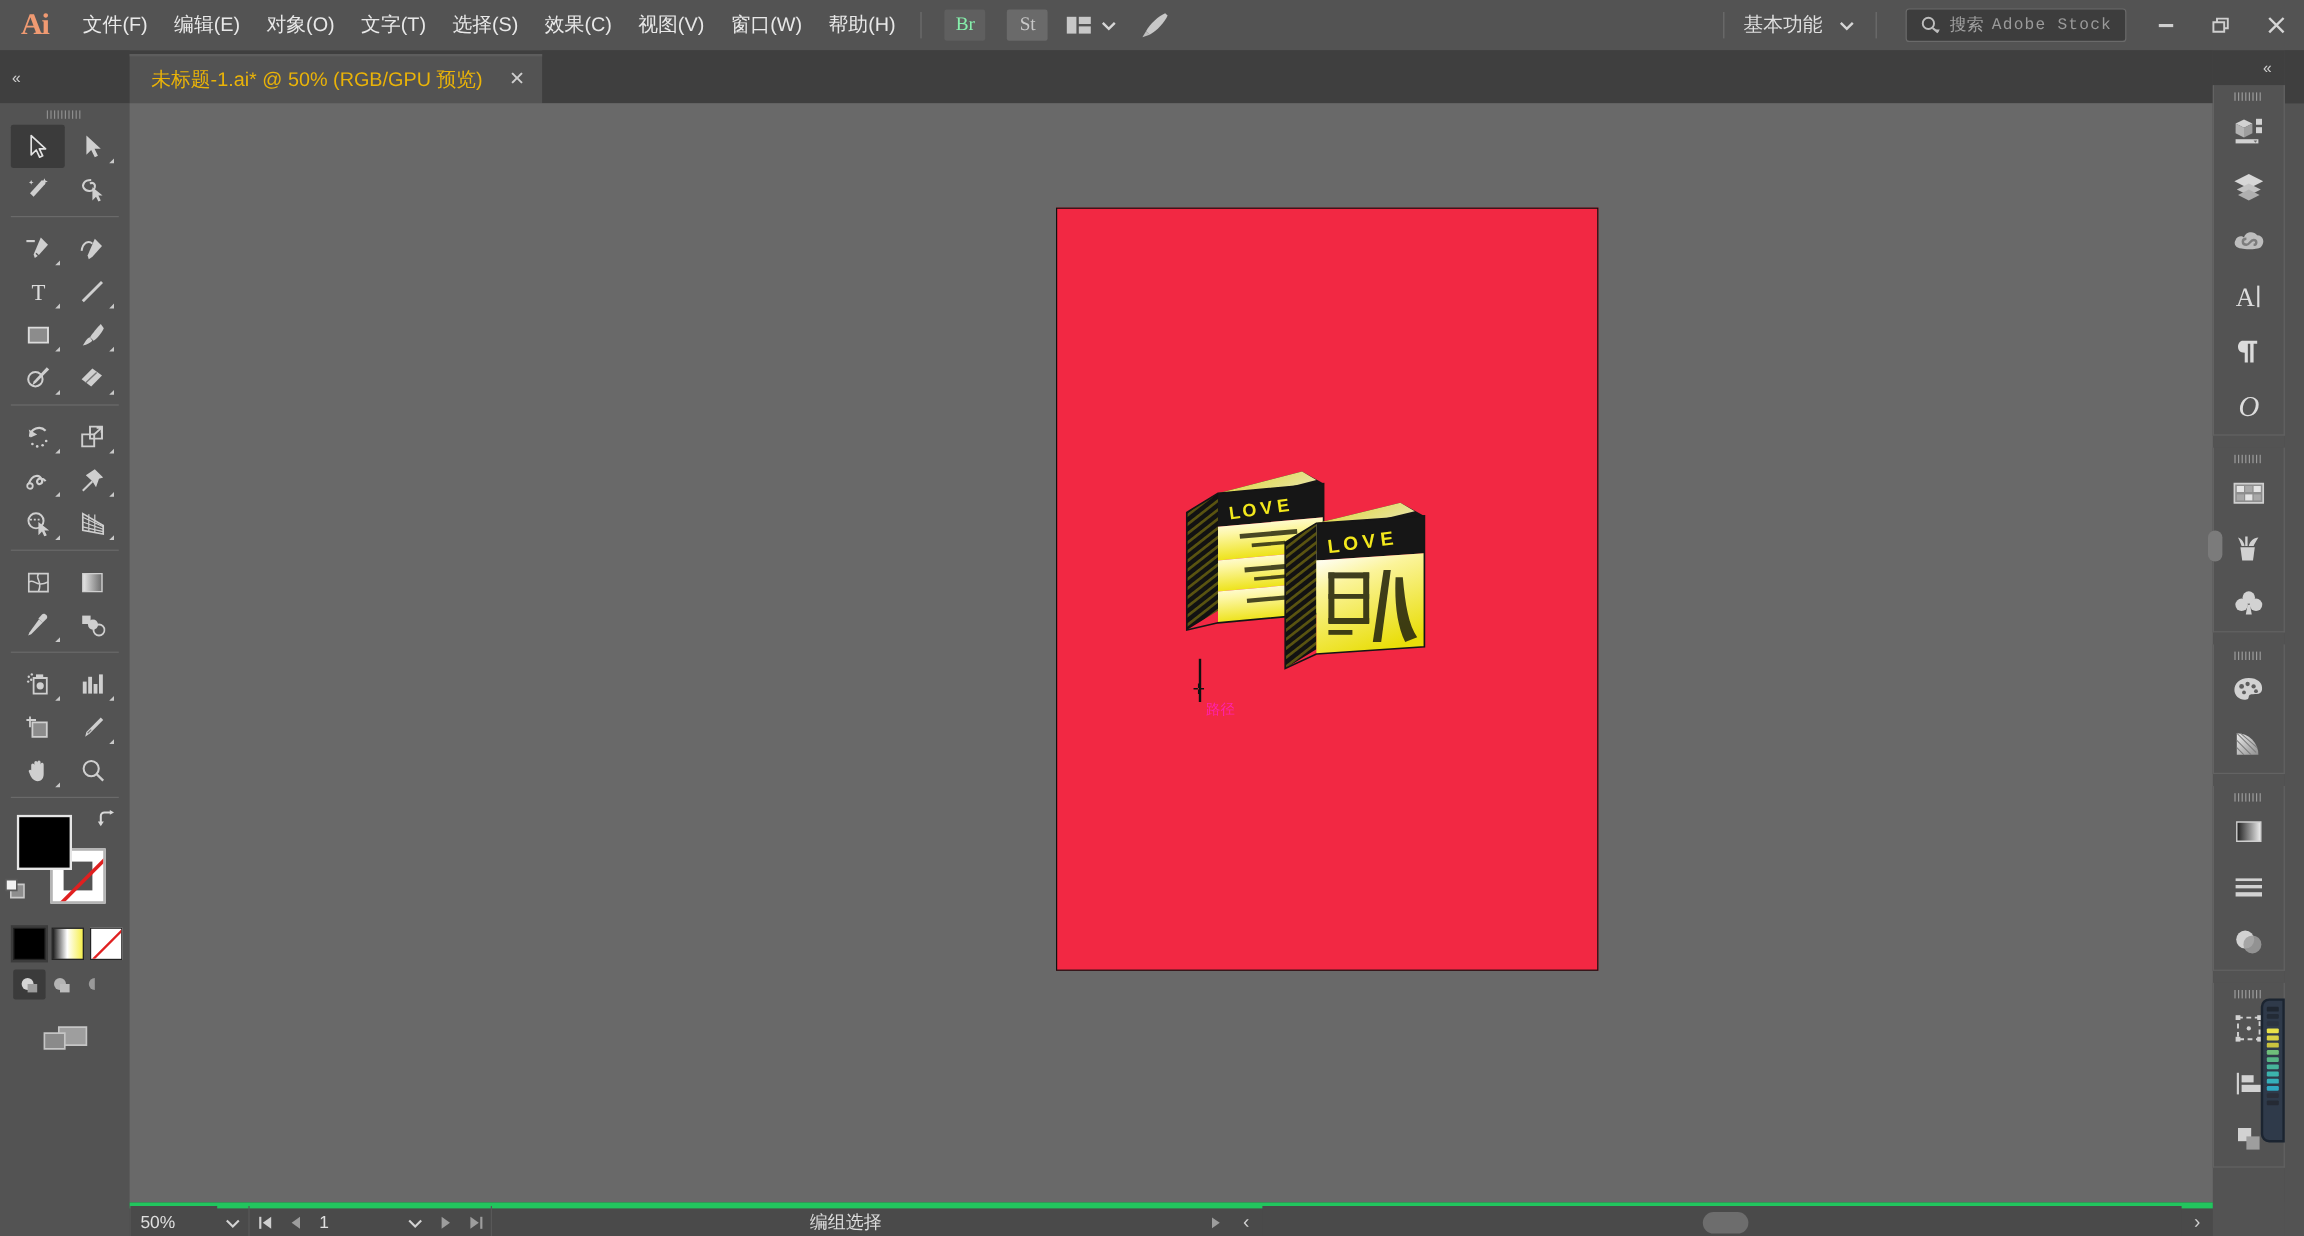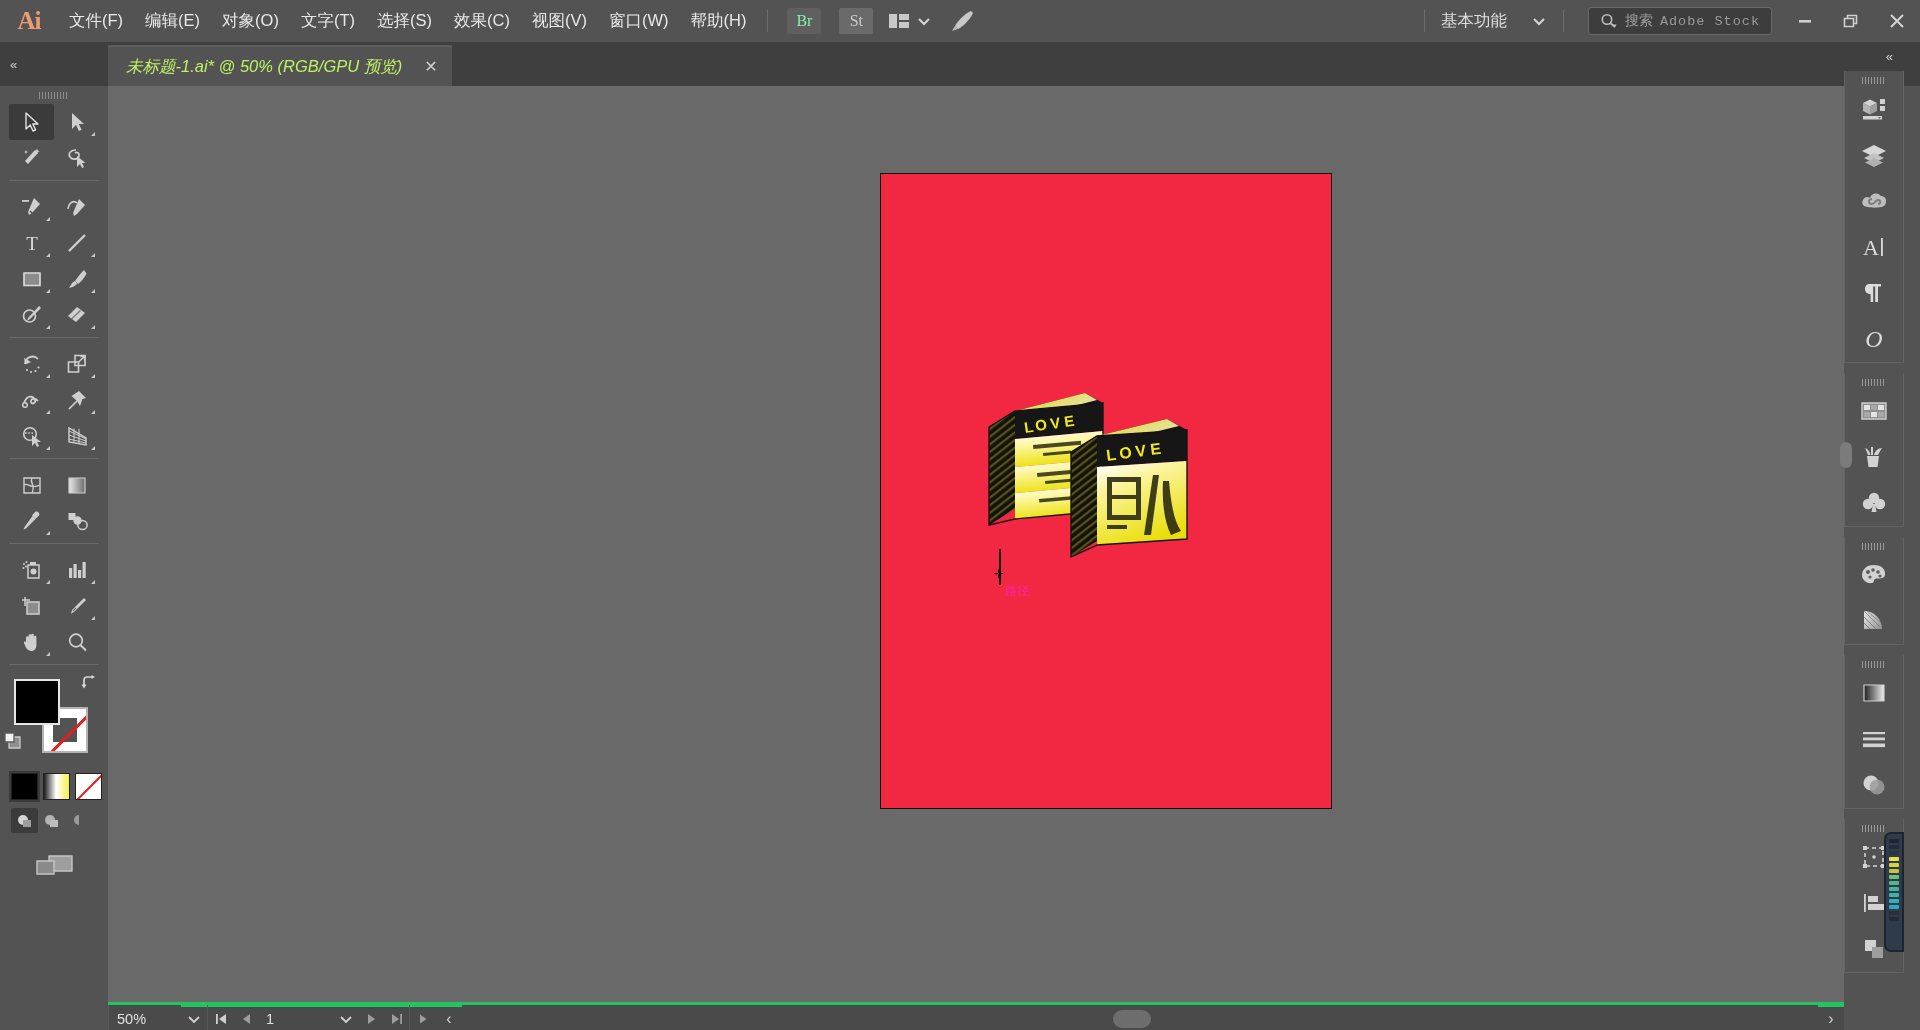--- a/index.html
+++ b/index.html
@@ -31,21 +31,21 @@
     min-width: 34px; height: 26px; background: #5f5f5f; border-radius: 2px;
     display: flex; align-items: center; justify-content: center;
     color: #86efac; font-size: 16px; margin: 0 9px;
     font-family: "Liberation Serif", serif;
   }
   .mb-chip.st { color: #c8c8c8; background: #6a6a6a; }
   .mb-arrange { display: flex; align-items: center; gap: 7px; margin: 0 6px; cursor: default; }
   .mb-rocket { margin: 0 12px; cursor: default; }
   .mb-spacer { flex: 1; }
   .workspace-label {
-    color: #dfdfdf; font-size: 16.5px; display: flex; align-items: center; gap: 24px;
+    color: #dfdfdf; font-size: 16.5px; display: flex; align-items: center; gap: 12px;
     padding: 0 6px; cursor: default;
   }
   .search-box {
     display: flex; align-items: center; gap: 7px;
     background: #3d3d3d; border: 1px solid #6a6a6a; border-radius: 3px;
     height: 28px; padding: 0 11px; margin-left: 14px; cursor: text;
   }
   .search-box .ph { color: #a0a0a0; font-size: 14px; }
   .search-box .ph2 { color: #9a9a9a; font-size: 13.5px; font-family: "Liberation Mono", monospace; letter-spacing: 1px;}
   .win-btns { display: flex; align-items: center; height: 42px; margin-left: 10px; }
@@ -62,21 +62,21 @@
   .leftrail-collapse {
     width: 108px; height: 44px; background: #3f3f3f; display: flex;
     align-items: center; padding-left: 10px;
   }
   .collapse-chevs { color: #d0d0d0; font-size: 13px; letter-spacing: -1px; cursor: pointer; }
   .doc-tab {
     height: 41px; background: #535353; display: flex; align-items: center;
     padding: 0 14px 0 18px; gap: 22px; border-top: 2px solid #5d5d5d;
     cursor: default;
   }
-  .doc-tab .title { color: #bef264; font-size: 16.5px; white-space: nowrap; font-style: italic; }
+  .doc-tab .title { color: #eab308; font-size: 16.5px; white-space: nowrap; }
   .doc-tab .closex { color: #cfcfcf; font-size: 16px; cursor: pointer; line-height: 1; }
   .tabbar-rest { flex: 1; height: 44px; background: #3f3f3f; }
 
   
   .toolbar {
     position: absolute; left: 0; top: 86px; width: 108px; bottom: 0;
     background: #535353;
   }
   .tb-grip {
     height: 14px; display: flex; align-items: center; justify-content: center; gap: 0px;
@@ -974,20 +974,21 @@
         <path d="M3 2 L3 12 L10 7 Z" fill="#9d9d9d"></path>
       </svg>
     </div>
     <div class="sb-nav">
       <svg class="ic" width="14" height="14" viewBox="0 0 14 14">
         <path d="M2 2 L2 12 L9 7 Z" fill="#9d9d9d"></path>
         <rect x="10.2" y="2" width="1.8" height="10" fill="#9d9d9d"></rect>
       </svg>
     </div>
     <div class="sb-sep"></div>
+    <div class="sb-status">编组选择</div>
     <div class="sb-play">
       <svg class="ic" width="12" height="12" viewBox="0 0 12 12">
         <path d="M3 1.5 L3 10.5 L9.5 6 Z" fill="#9d9d9d"></path>
       </svg>
     </div>
     <div class="sb-arrow">‹</div>
     <div class="sb-hscroll">
       <div class="hs-thumb"></div>
     </div>
     <div class="sb-arrow">›</div>

